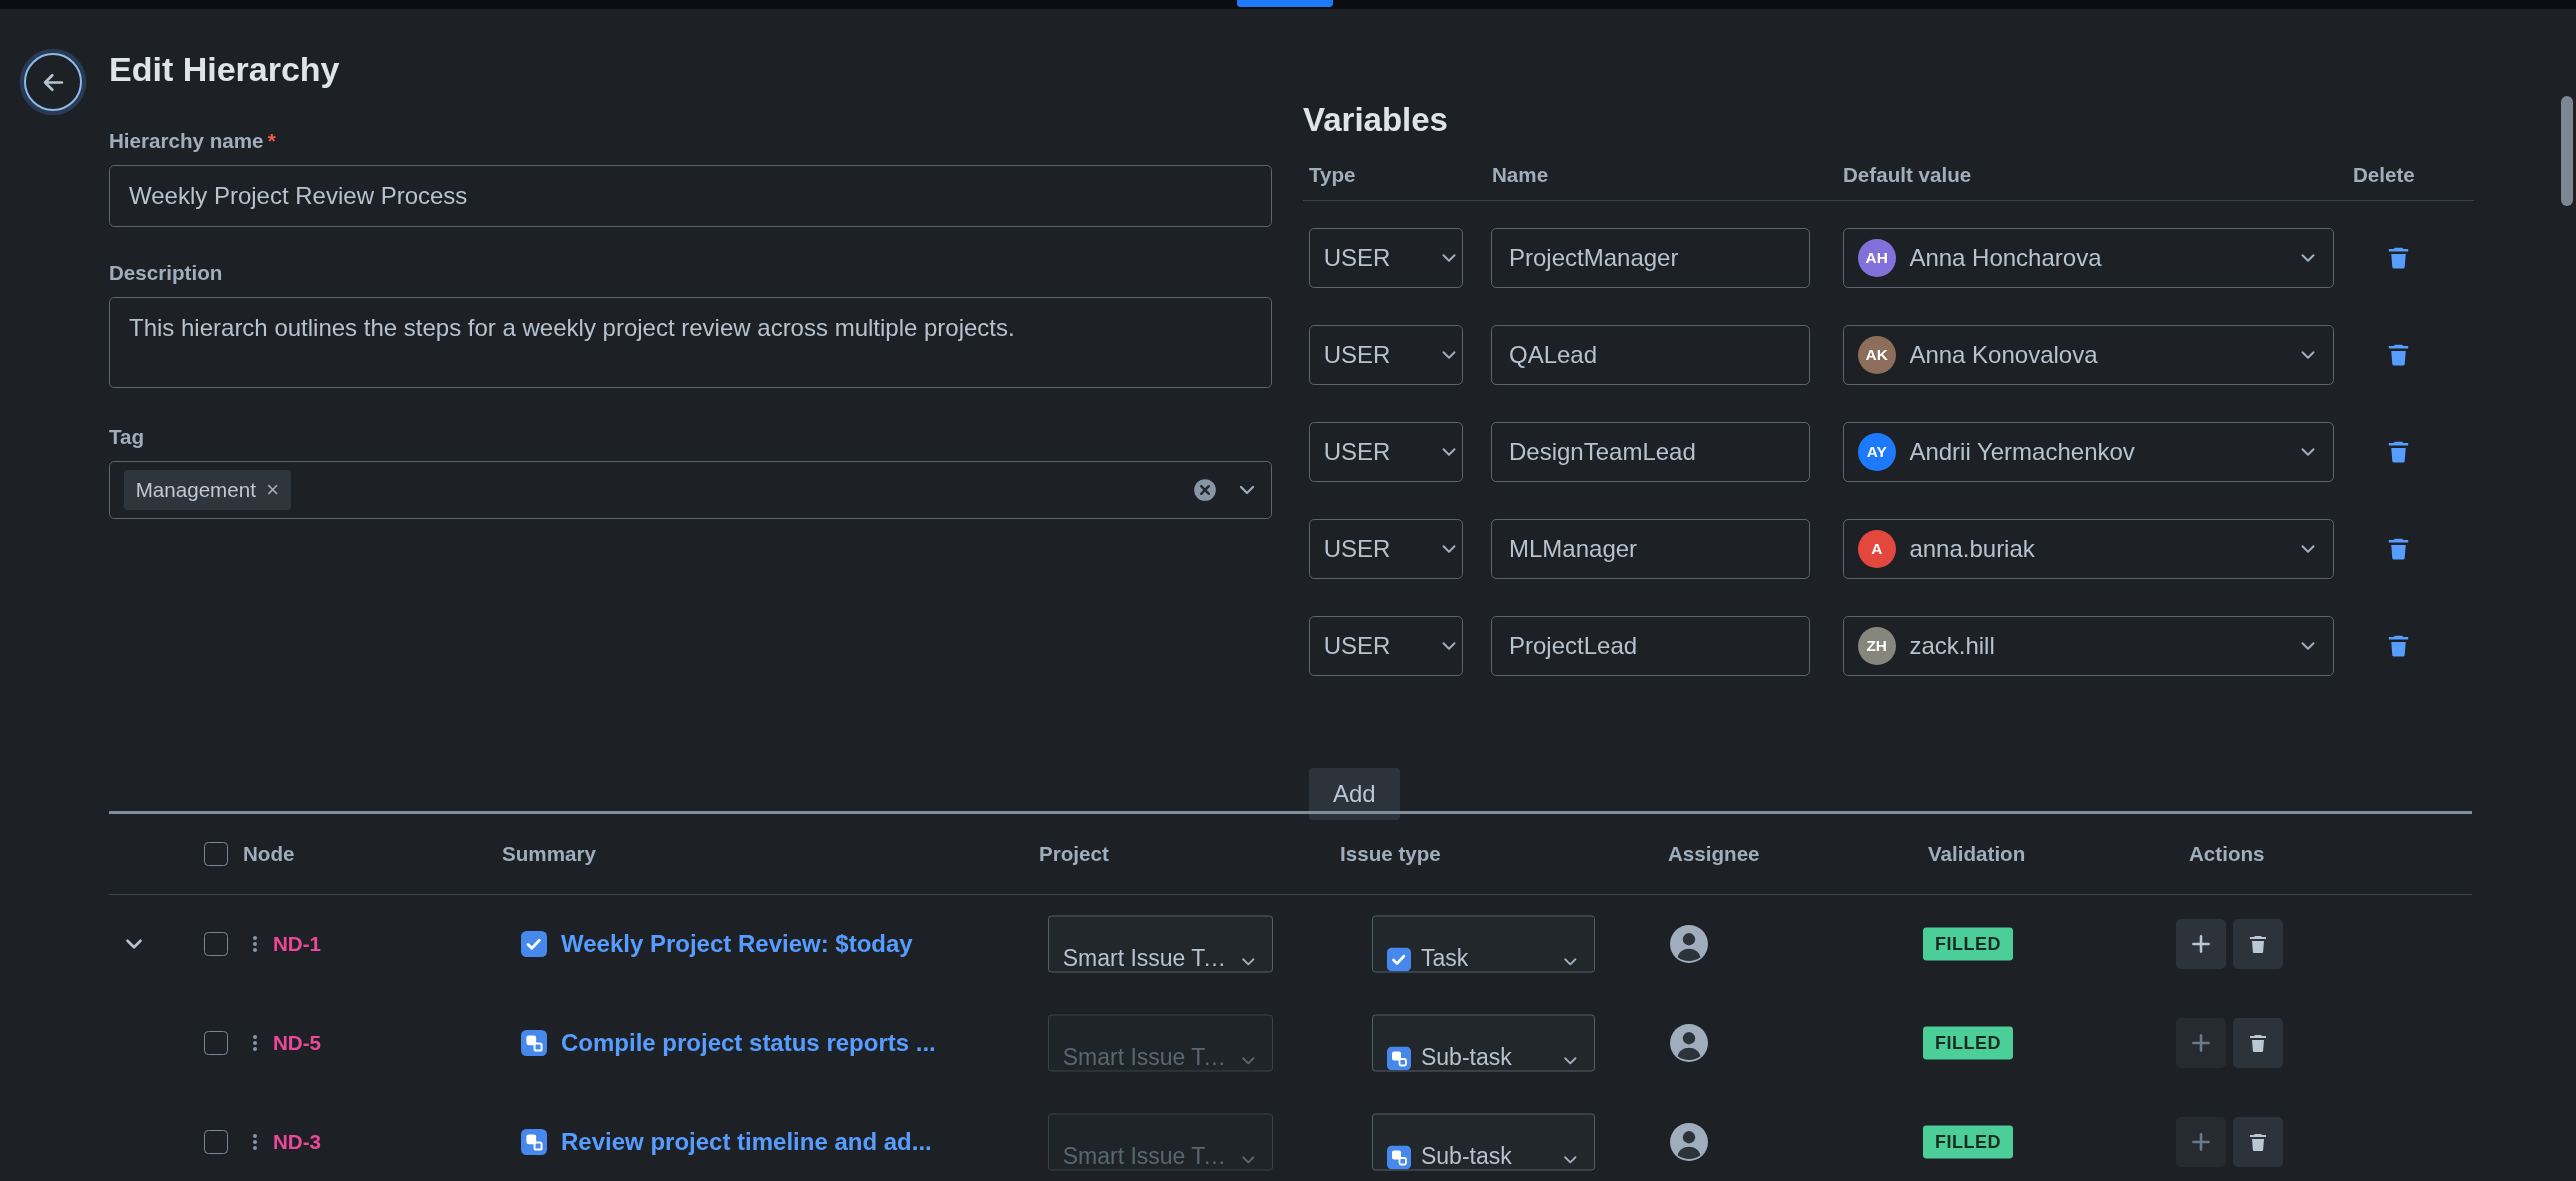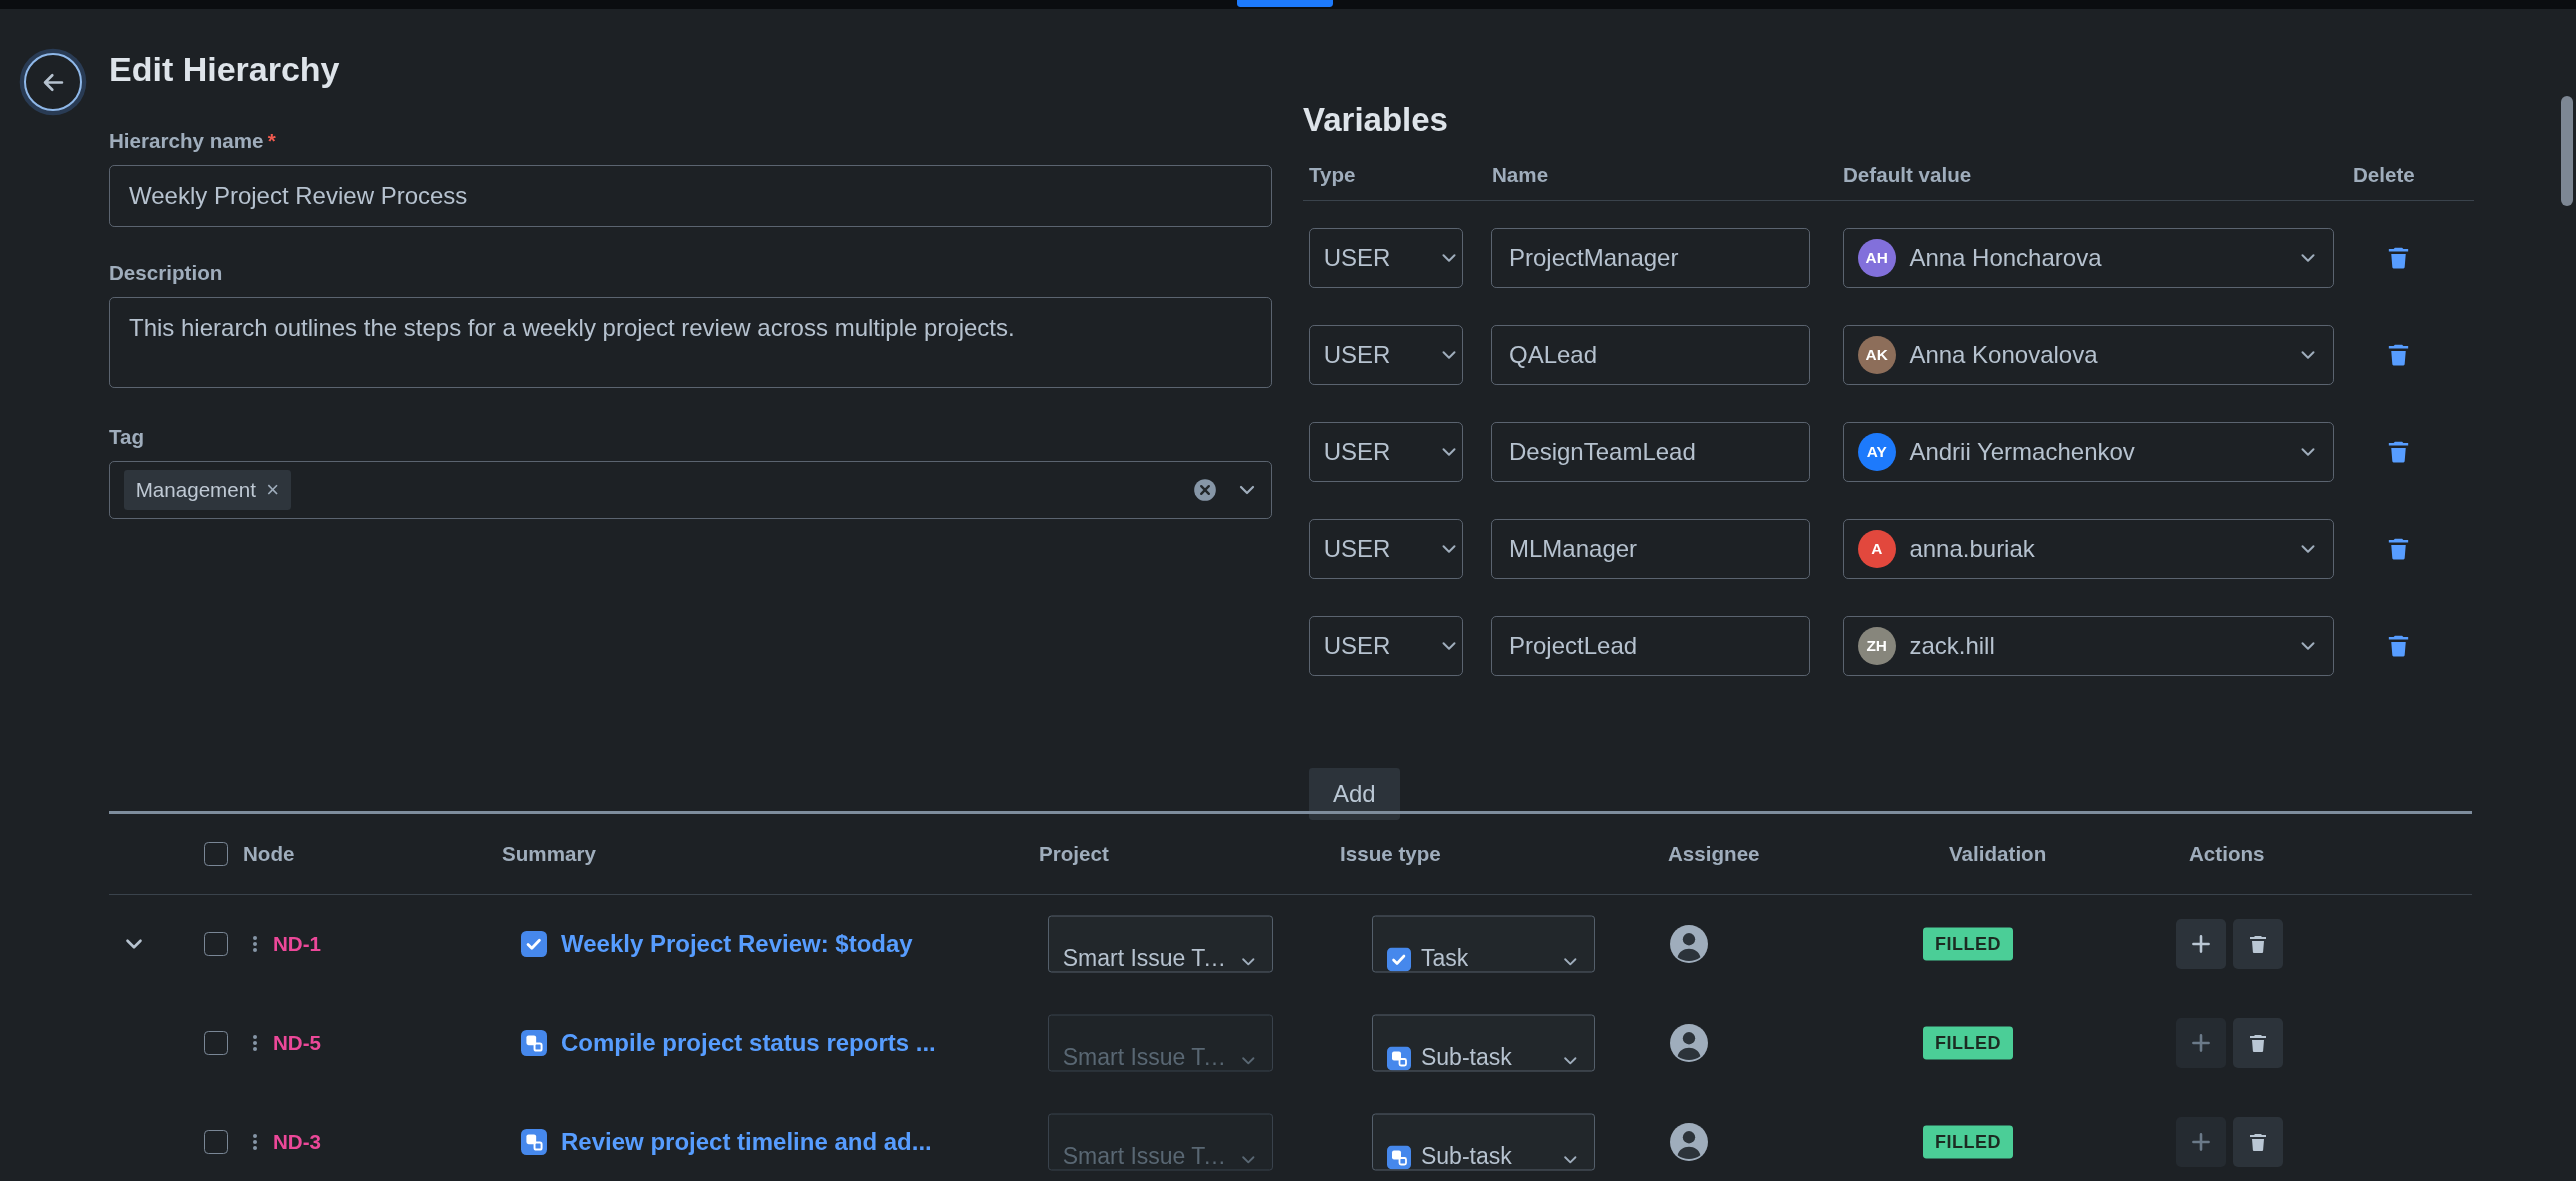--- a/index.html
+++ b/index.html
@@ -70,21 +70,21 @@
     background:#2c333a; color:#bac7d4; border:none; border-radius:3.4px;
     font-size:24px; font-family:"Liberation Sans", sans-serif; cursor:pointer;
   }
 
   
   .hier { position:absolute; left:109px; top:811px; width:2363px; }
   .hier-divider { height:2.6px; background:#7e8d9d; }
   .hier-head { position:relative; height:81px; border-bottom:1.7px solid #3a434c; }
   .hier-head span { position:absolute; top:50%; transform:translateY(-50%); font-size:20.6px; font-weight:600; color:#9fadbc; }
   .th-node { left:134px; } .th-summary { left:393px; } .th-project { left:930px; }
-  .th-issuetype { left:1231px; } .th-assignee { left:1559px; } .th-validation { left:1819px;margin-left:21px; } .th-actions { left:2080px; }
+  .th-issuetype { left:1231px; } .th-assignee { left:1559px; } .th-validation { left:1819px; } .th-actions { left:2080px; }
 
   .cb {
     position:absolute; top:50%; transform:translateY(-50%); left:95px;
     width:24px; height:24px; border:1.7px solid #7a8796; border-radius:4.3px; background:transparent; cursor:pointer;
   }
   .h-row { position:relative; height:99px; }
   .h-row > * { position:absolute; top:50%; transform:translateY(-50%); }
   .expander { left:12px; background:none; border:none; color:#b6c2cf; cursor:pointer; display:flex; }
   .drag { left:135px; color:#8696a7; cursor:grab; display:flex; }
   .node-key { left:164px; font-size:20.6px; font-weight:700; color:#ec4899; }

